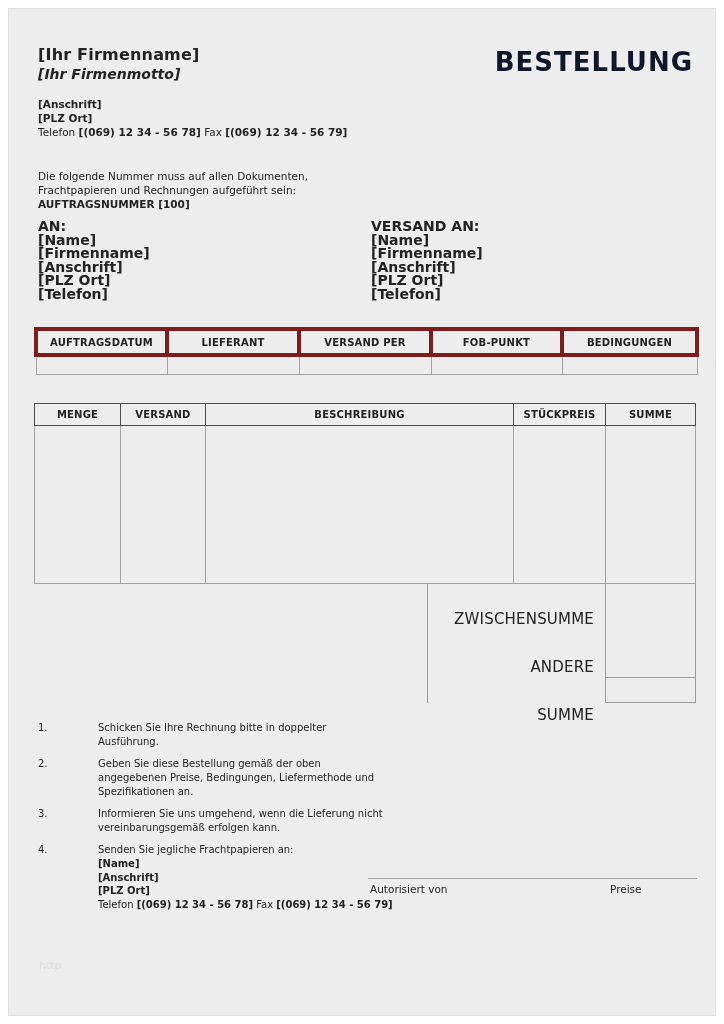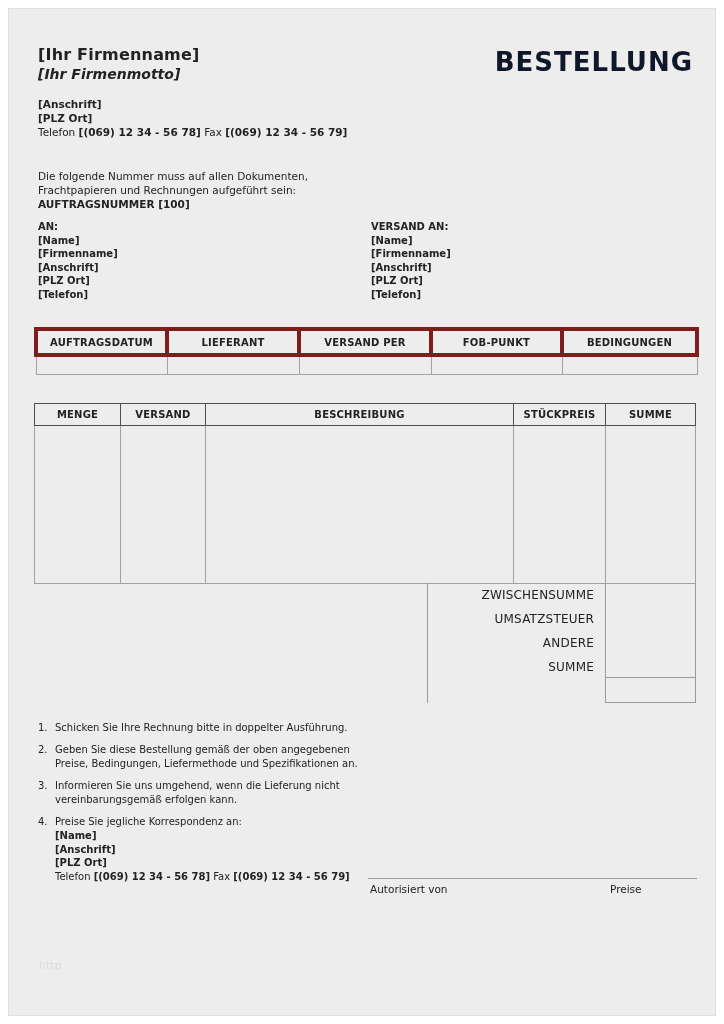--- a/index.html
+++ b/index.html
@@ -26,52 +26,52 @@
   .title {
     position:absolute; right:22px; top:38px;
     font-size:26px; font-weight:bold; color:#0f172a; letter-spacing:1px;
   }
 
   
   .order-note { position:absolute; left:29px; top:141px; font-size:10.5px; line-height:14px;margin-top:19px; }
   .order-number { font-weight:bold; }
 
   
-  .addr-block { position:absolute; top:211px; font-size:10px; line-height:13.6px; font-weight:bold; }
+  .addr-block { position:absolute; top:211px; font-size:14px; line-height:13.6px; font-weight:bold; }
   .addr-block.an { left:29px; }
   .addr-block.versand { left:362px; }
 
   
   table.tbl { position:absolute; border-collapse:collapse; table-layout:fixed; width:661px; left:25px; }
   .t1 { top:318px; }
   .t1 th { border:4px solid #7f1d1d; height:22px; font-size:10px; font-weight:bold; padding:0; letter-spacing:0.2px; }
   .t1 td { border:1px solid #a2a2a2; height:17px; padding:0; }
   .t2 { top:394px; }
   .t2 th { border:1px solid #4f4f4f; height:21px; font-size:10px; font-weight:bold; padding:0; letter-spacing:0.2px; }
   .t2 td { border:1px solid #a2a2a2; height:157px; padding:0; }
 
   
   .totals { position:absolute; left:418px; top:574px; width:270px; height:121px; }
   .totals-labels {
     position:absolute; left:0; top:0; width:178px; height:120px;
     border-left:1px solid #9a9a9a;
   }
-  .totals-row { height:24px; line-height:24px; text-align:right; padding-right:12px; font-size:12px; letter-spacing:0.2px; }
+  .totals-row { height:24px; line-height:24px; text-align:right; padding-right:12px; font-size:15px; letter-spacing:0.2px;margin-top:24px; }
   .totals-box {
     position:absolute; left:178px; top:0; width:91px; height:120px; box-sizing:border-box;
     border-left:1px solid #9a9a9a; border-right:1px solid #9a9a9a;
   }
   .totals-box-upper { height:95px; border-bottom:1px solid #9a9a9a; box-sizing:border-box; }
   .totals-box-summe { height:25px; border-bottom:1px solid #9a9a9a; box-sizing:border-box; }
 
   
   .notes { position:absolute; left:29px; top:712px; width:350px; }
   .note { display:flex; margin-bottom:8px; font-size:10px; line-height:14px; }
   .note-num { width:17px; flex:none; }
-  .note-text { width:330px; }
+  .note-text { width:330px;margin-left:43px; }
   .corr { margin-top:0px; }
   .corr-line { font-weight:bold; line-height:13.6px; }
   .corr-phone { line-height:13.6px; white-space:nowrap; }
 
   
   .signature { position:absolute; left:359px; top:869px; width:329px; height:22px; border-top:1px solid #9f9f9f; }
   .sig-auth { position:absolute; left:2px; top:4px; font-size:10.5px; }
   .sig-date { position:absolute; left:242px; top:4px; font-size:10.5px; }
 
   
@@ -167,21 +167,20 @@
       <td></td>
       <td></td>
       <td></td>
     </tr>
   </tbody>
     </table>
 
   <div class="totals">
     <div class="totals-labels">
       <div class="totals-row">ZWISCHENSUMME</div>
-      <div class="totals-row">UMSATZSTEUER</div>
       <div class="totals-row">ANDERE</div>
       <div class="totals-row">SUMME</div>
     </div>
     <div class="totals-box">
       <div class="totals-box-upper"></div>
       <div class="totals-box-summe"></div>
     </div>
   </div>
 
   <div class="notes">
@@ -193,21 +192,21 @@
       <div class="note-num">2.</div>
       <div class="note-text">Geben Sie diese Bestellung gemäß der oben angegebenen Preise, Bedingungen, Liefermethode und Spezifikationen an.</div>
     </div>
     <div class="note">
       <div class="note-num">3.</div>
       <div class="note-text">Informieren Sie uns umgehend, wenn die Lieferung nicht vereinbarungsgemäß erfolgen kann.</div>
     </div>
     <div class="note">
       <div class="note-num">4.</div>
       <div class="note-text">
-        <div>Preise Sie jegliche Korrespondenz an:</div>
+        <div>Senden Sie jegliche Frachtpapieren an:</div>
         <div class="corr">
           <div class="corr-line">[Name]</div>
           <div class="corr-line">[Anschrift]</div>
           <div class="corr-line">[PLZ Ort]</div>
           <div class="corr-phone"><span>Telefon </span><span class="phone-bold">[(069) 12 34 - 56 78]</span><span>  Fax </span><span class="phone-bold">[(069) 12 34 - 56 79]</span></div>
         </div>
       </div>
     </div>
   </div>
 

